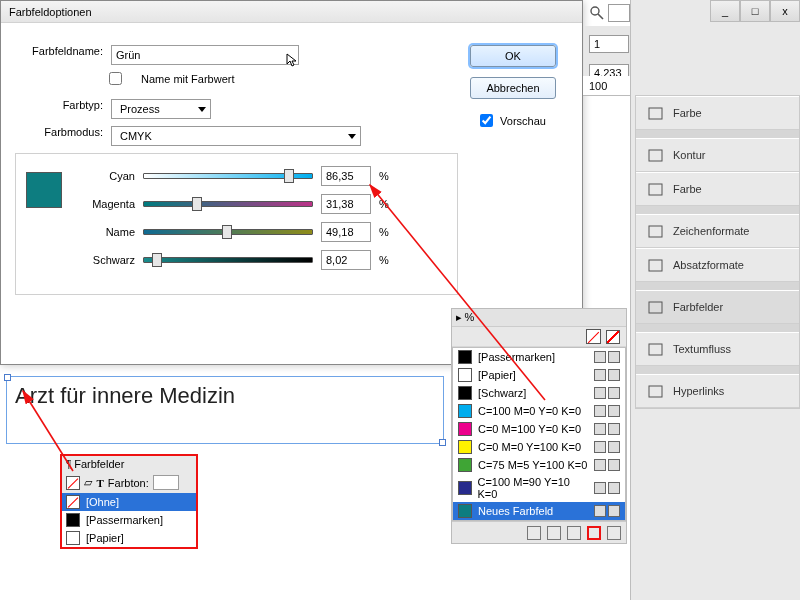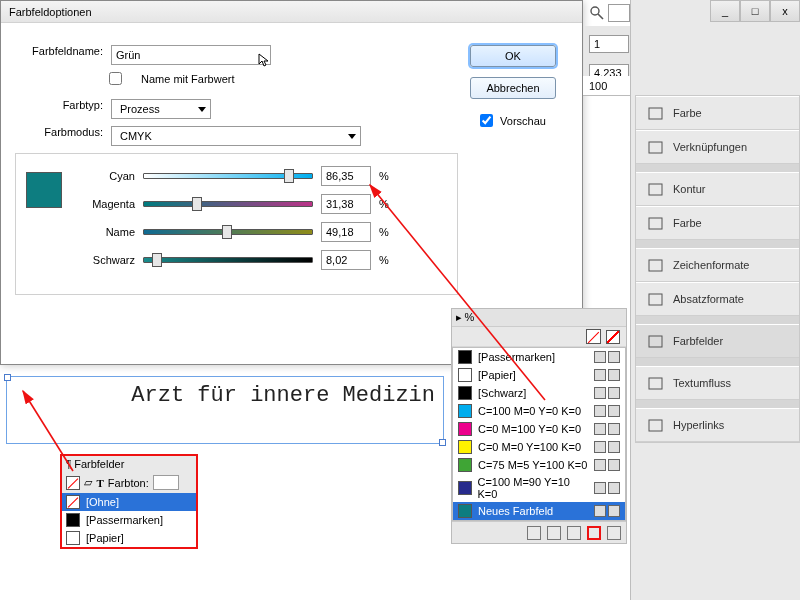--- a/index.html
+++ b/index.html
@@ -6,21 +6,21 @@
   body { background: #fff; width: 800px; height: 600px; overflow: hidden; position: relative; }
 
   
   .dialog { position: absolute; left: 0; top: 0; width: 583px; height: 365px; background: #fff; border: 1px solid #888; box-shadow: 1px 1px 8px rgba(0,0,0,.2); }
   .dialog-title { height: 22px; line-height: 22px; padding-left: 8px; background: linear-gradient(#f4f4f4,#e5e5e5); border-bottom: 1px solid #d2d2d2; font-size: 11px; }
   .dialog-body { display: flex; padding: 22px 14px 14px 14px; }
   .dialog-left { flex: 1; }
   .dialog-right { width: 110px; display: flex; flex-direction: column; align-items: center; gap: 10px; padding-top: 0; }
   .row { display: flex; margin-bottom: 7px; }
   .label { width: 96px; text-align: right; padding-right: 8px; }
-  .field { height: 20px; border: 1px solid #9c9c9c; background: #fff; padding: 0 4px; width: 160px; }
+  .field { height: 20px; border: 1px solid #9c9c9c; background: #fff; padding: 0 4px; width: 188px; }
   .checkbox-row { margin-left: 94px; display: flex; align-items: center; gap: 19px; margin-bottom: 14px; }
   .select { background: #fff; border: 1px solid #999; height: 20px; padding: 0 4px 0 8px; min-width: 90px; display: flex; align-items: center; justify-content: space-between; gap: 8px; }
   .select .caret { border-left: 4px solid transparent; border-right: 4px solid transparent; border-top: 5px solid #000; }
   .inset { border: 1px solid #d0d0d0; margin-top: 6px; padding: 12px 10px 16px 10px; position: relative; display: flex; gap: 15px; }
   .chip { width: 36px; height: 36px; margin-top: 6px; border: 1px solid #555; }
   .sliders { flex: 1; }
   .slider-row { display: flex; align-items: center; gap: 8px; margin-bottom: 8px; }
   .slider-label { width: 58px; text-align: right; }
   .slider-track { width: 170px; height: 6px; border: 1px solid #555; position: relative; border-radius: 1px; }
   .slider-thumb { position: absolute; top: -5px; width: 10px; height: 14px; background: #e7e7e7; border: 1px solid #555; transform: translateX(-50%); }
@@ -28,21 +28,21 @@
 
   .btn { min-width: 86px; height: 22px; border: 1px solid #7b93ab; border-radius: 3px; background: linear-gradient(#f6fbff,#e3eefb); cursor: pointer; }
   .btn.default { box-shadow: 0 0 0 2px #88bfff; background: linear-gradient(#e7f3ff,#cce3ff); }
   .vorschau { display: flex; align-items: center; gap: 7px; margin-top: 5px; }
 
   
   .frame { position: absolute; left: 6px; top: 376px; width: 438px; height: 68px; border: 1px solid #6fa4e7; }
   .frame::before, .frame::after { content: ''; position: absolute; width: 5px; height: 5px; border: 1px solid #4a7bcc; background: #fff; }
   .frame::before { left: -3px; top: -3px; }
   .frame::after { right: -3px; bottom: -3px; }
-  .frame-text { font-family: Liberation Mono, monospace; font-size: 22px; padding: 6px 8px; color: #222; text-align: right; }
+  .frame-text { font-family: Liberation Sans, sans-serif; font-size: 22px; padding: 6px 8px; color: #222; }
 
   
   .mini-panel { position: absolute; left: 60px; top: 454px; width: 138px; border: 2px solid #e11; background: #fff; }
   .mini-tabs { background: #e9e9e9; padding: 2px 4px; font-size: 10px; }
   .mini-tool { background: #e9e9e9; display:flex; align-items:center; gap:4px; padding: 3px 4px; font-size: 10px; }
   .mini-list { }
   .mini-item { display: flex; align-items: center; gap: 6px; padding: 2px 4px; font-size: 10px; color: #000; }
   .mini-item.sel { background: #2a72d8; color: #fff; }
   .sw { width: 14px; height: 14px; border: 1px solid #555; background: #fff; position: relative; }
   .sw.none::after { content:''; position:absolute; left:-1px; right:-1px; top:50%; border-top:1.6px solid red; transform: rotate(-45deg); }
@@ -300,28 +300,20 @@
   </div>
   <div class="panel-strip" id="panel-strip">
       <div class="panel-item">
         <span class="pi-icon">
           <svg width="15" height="13">
             <rect x="1" y="1" width="13" height="11" fill="none" stroke="#555"></rect>
           </svg>
         </span>
         <span>Farbe</span>
       </div>
-      <div class="panel-item">
-        <span class="pi-icon">
-          <svg width="15" height="13">
-            <rect x="1" y="1" width="13" height="11" fill="none" stroke="#555"></rect>
-          </svg>
-        </span>
-        <span>Verknüpfungen</span>
-      </div>
       <div class="gap"></div>
       <div class="panel-item">
         <span class="pi-icon">
           <svg width="15" height="13">
             <rect x="1" y="1" width="13" height="11" fill="none" stroke="#555"></rect>
           </svg>
         </span>
         <span>Kontur</span>
       </div>
       <div class="panel-item">

